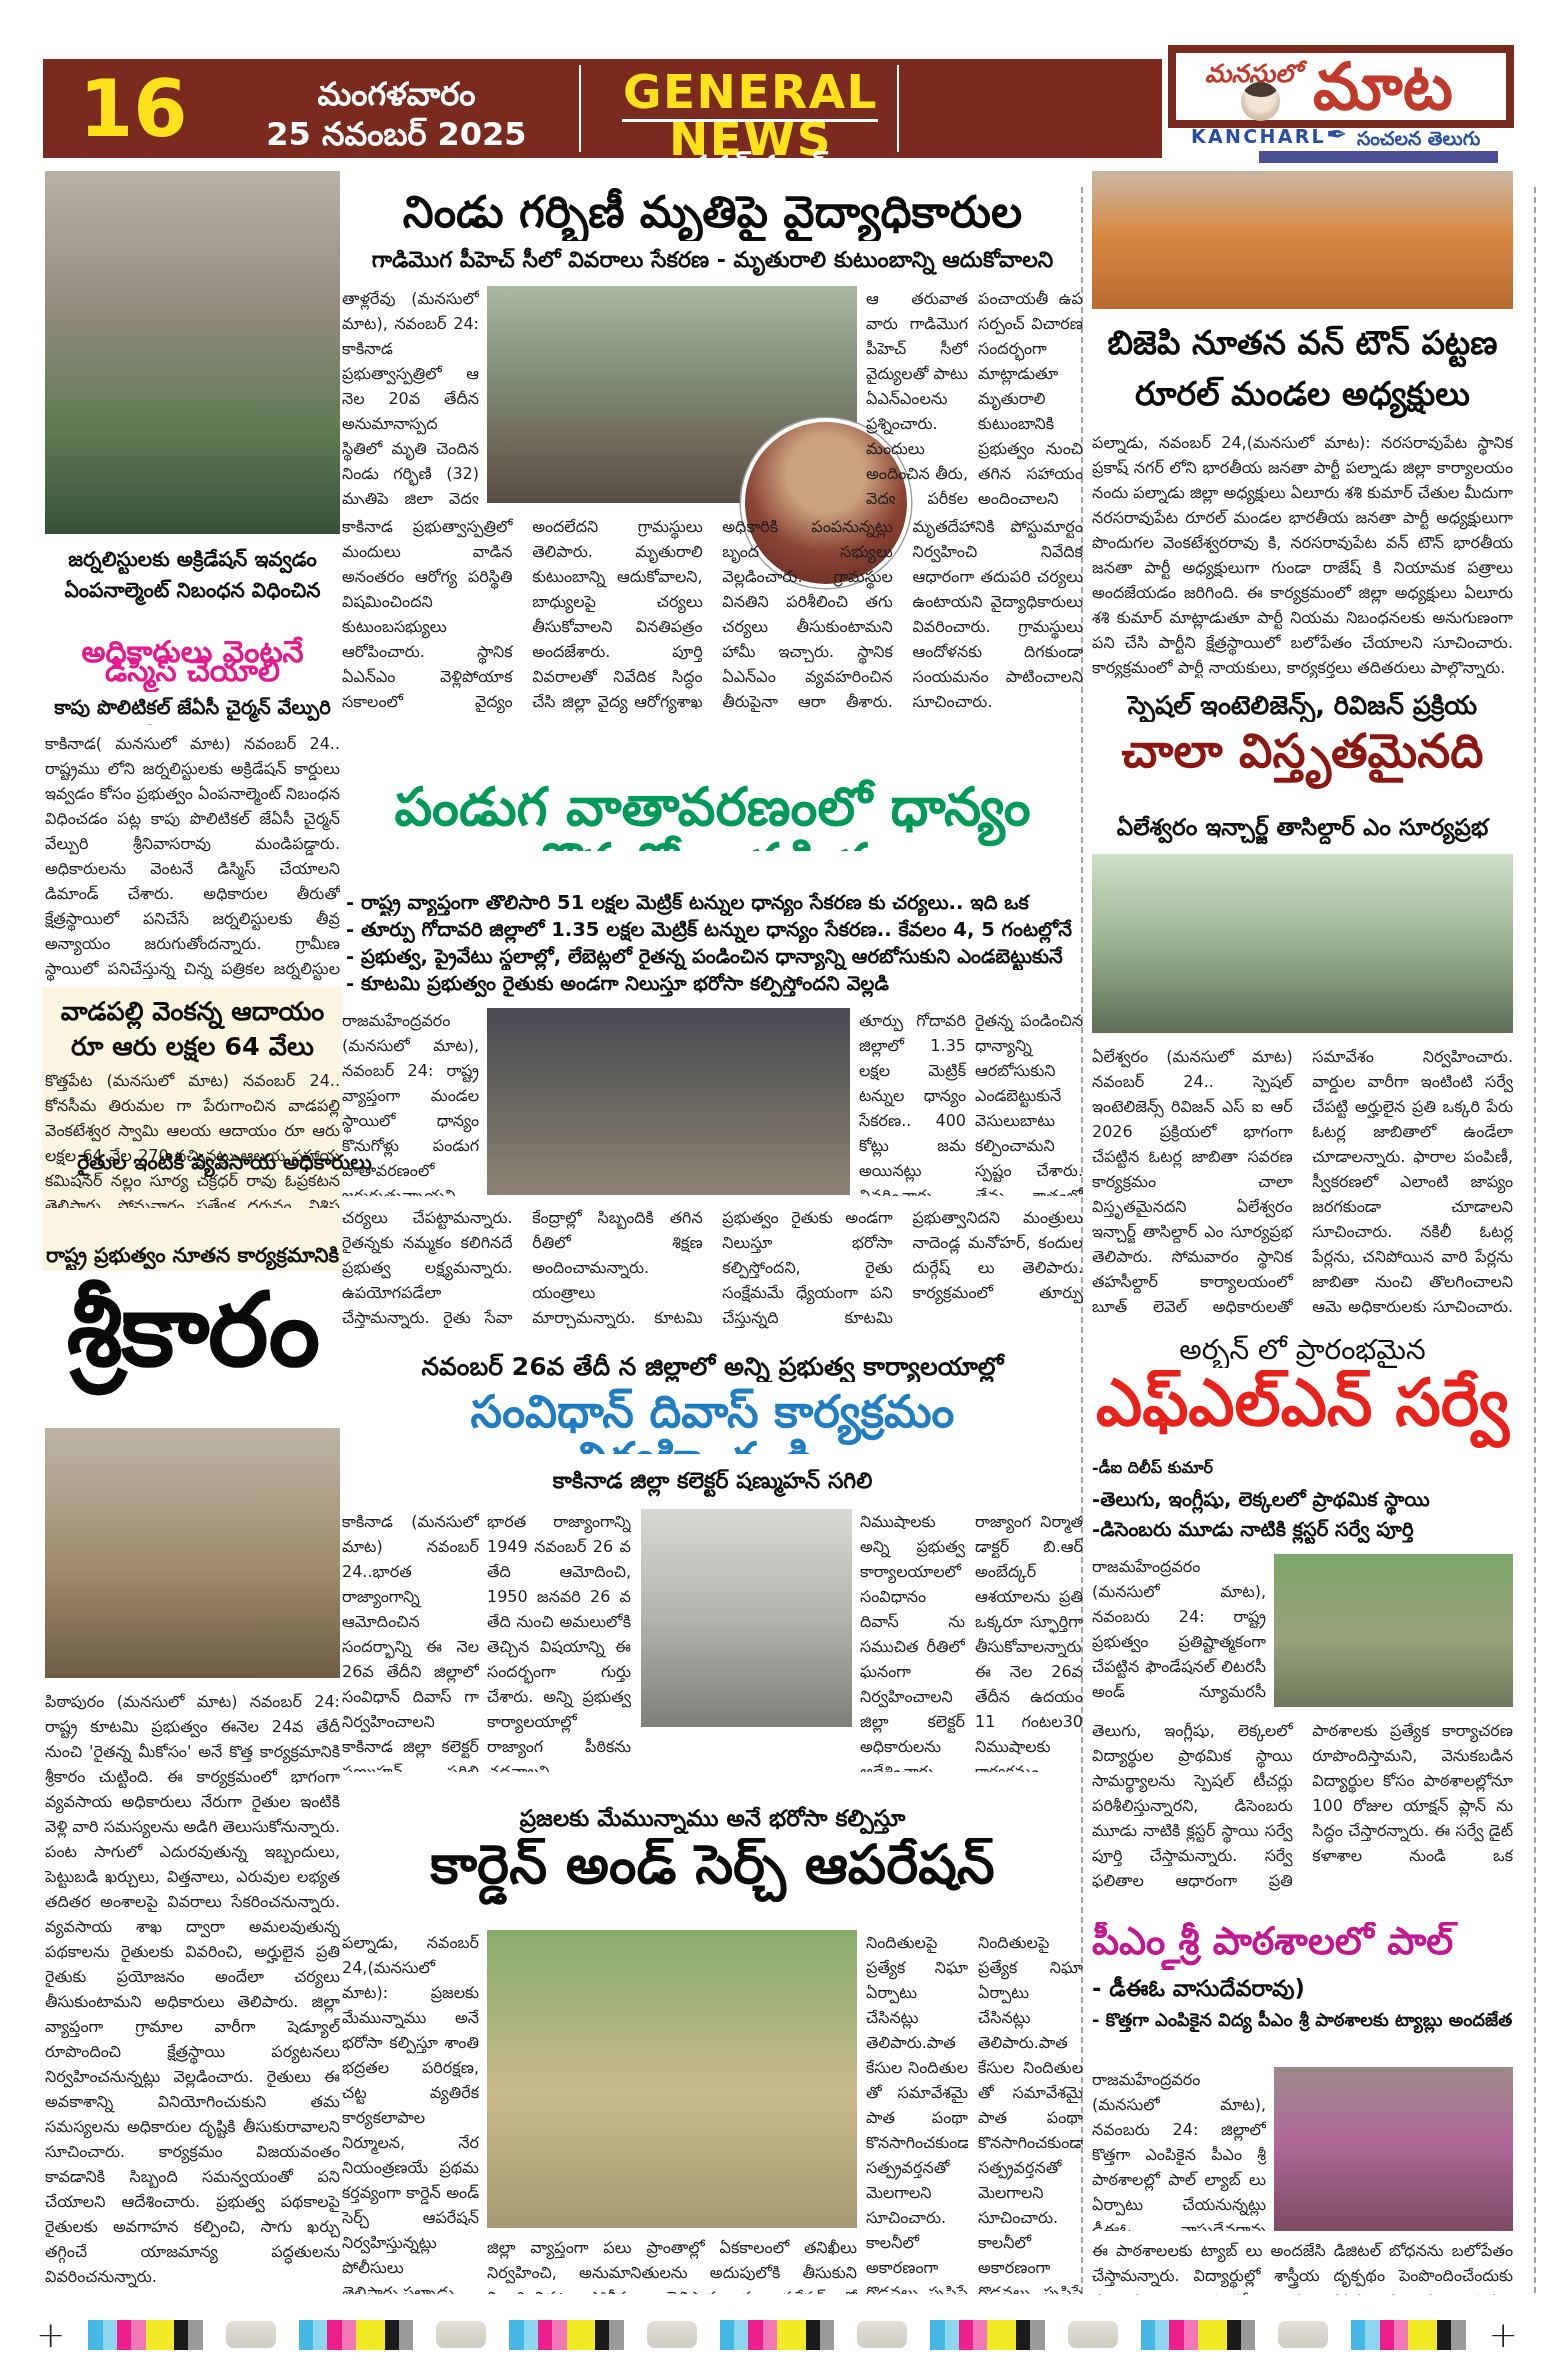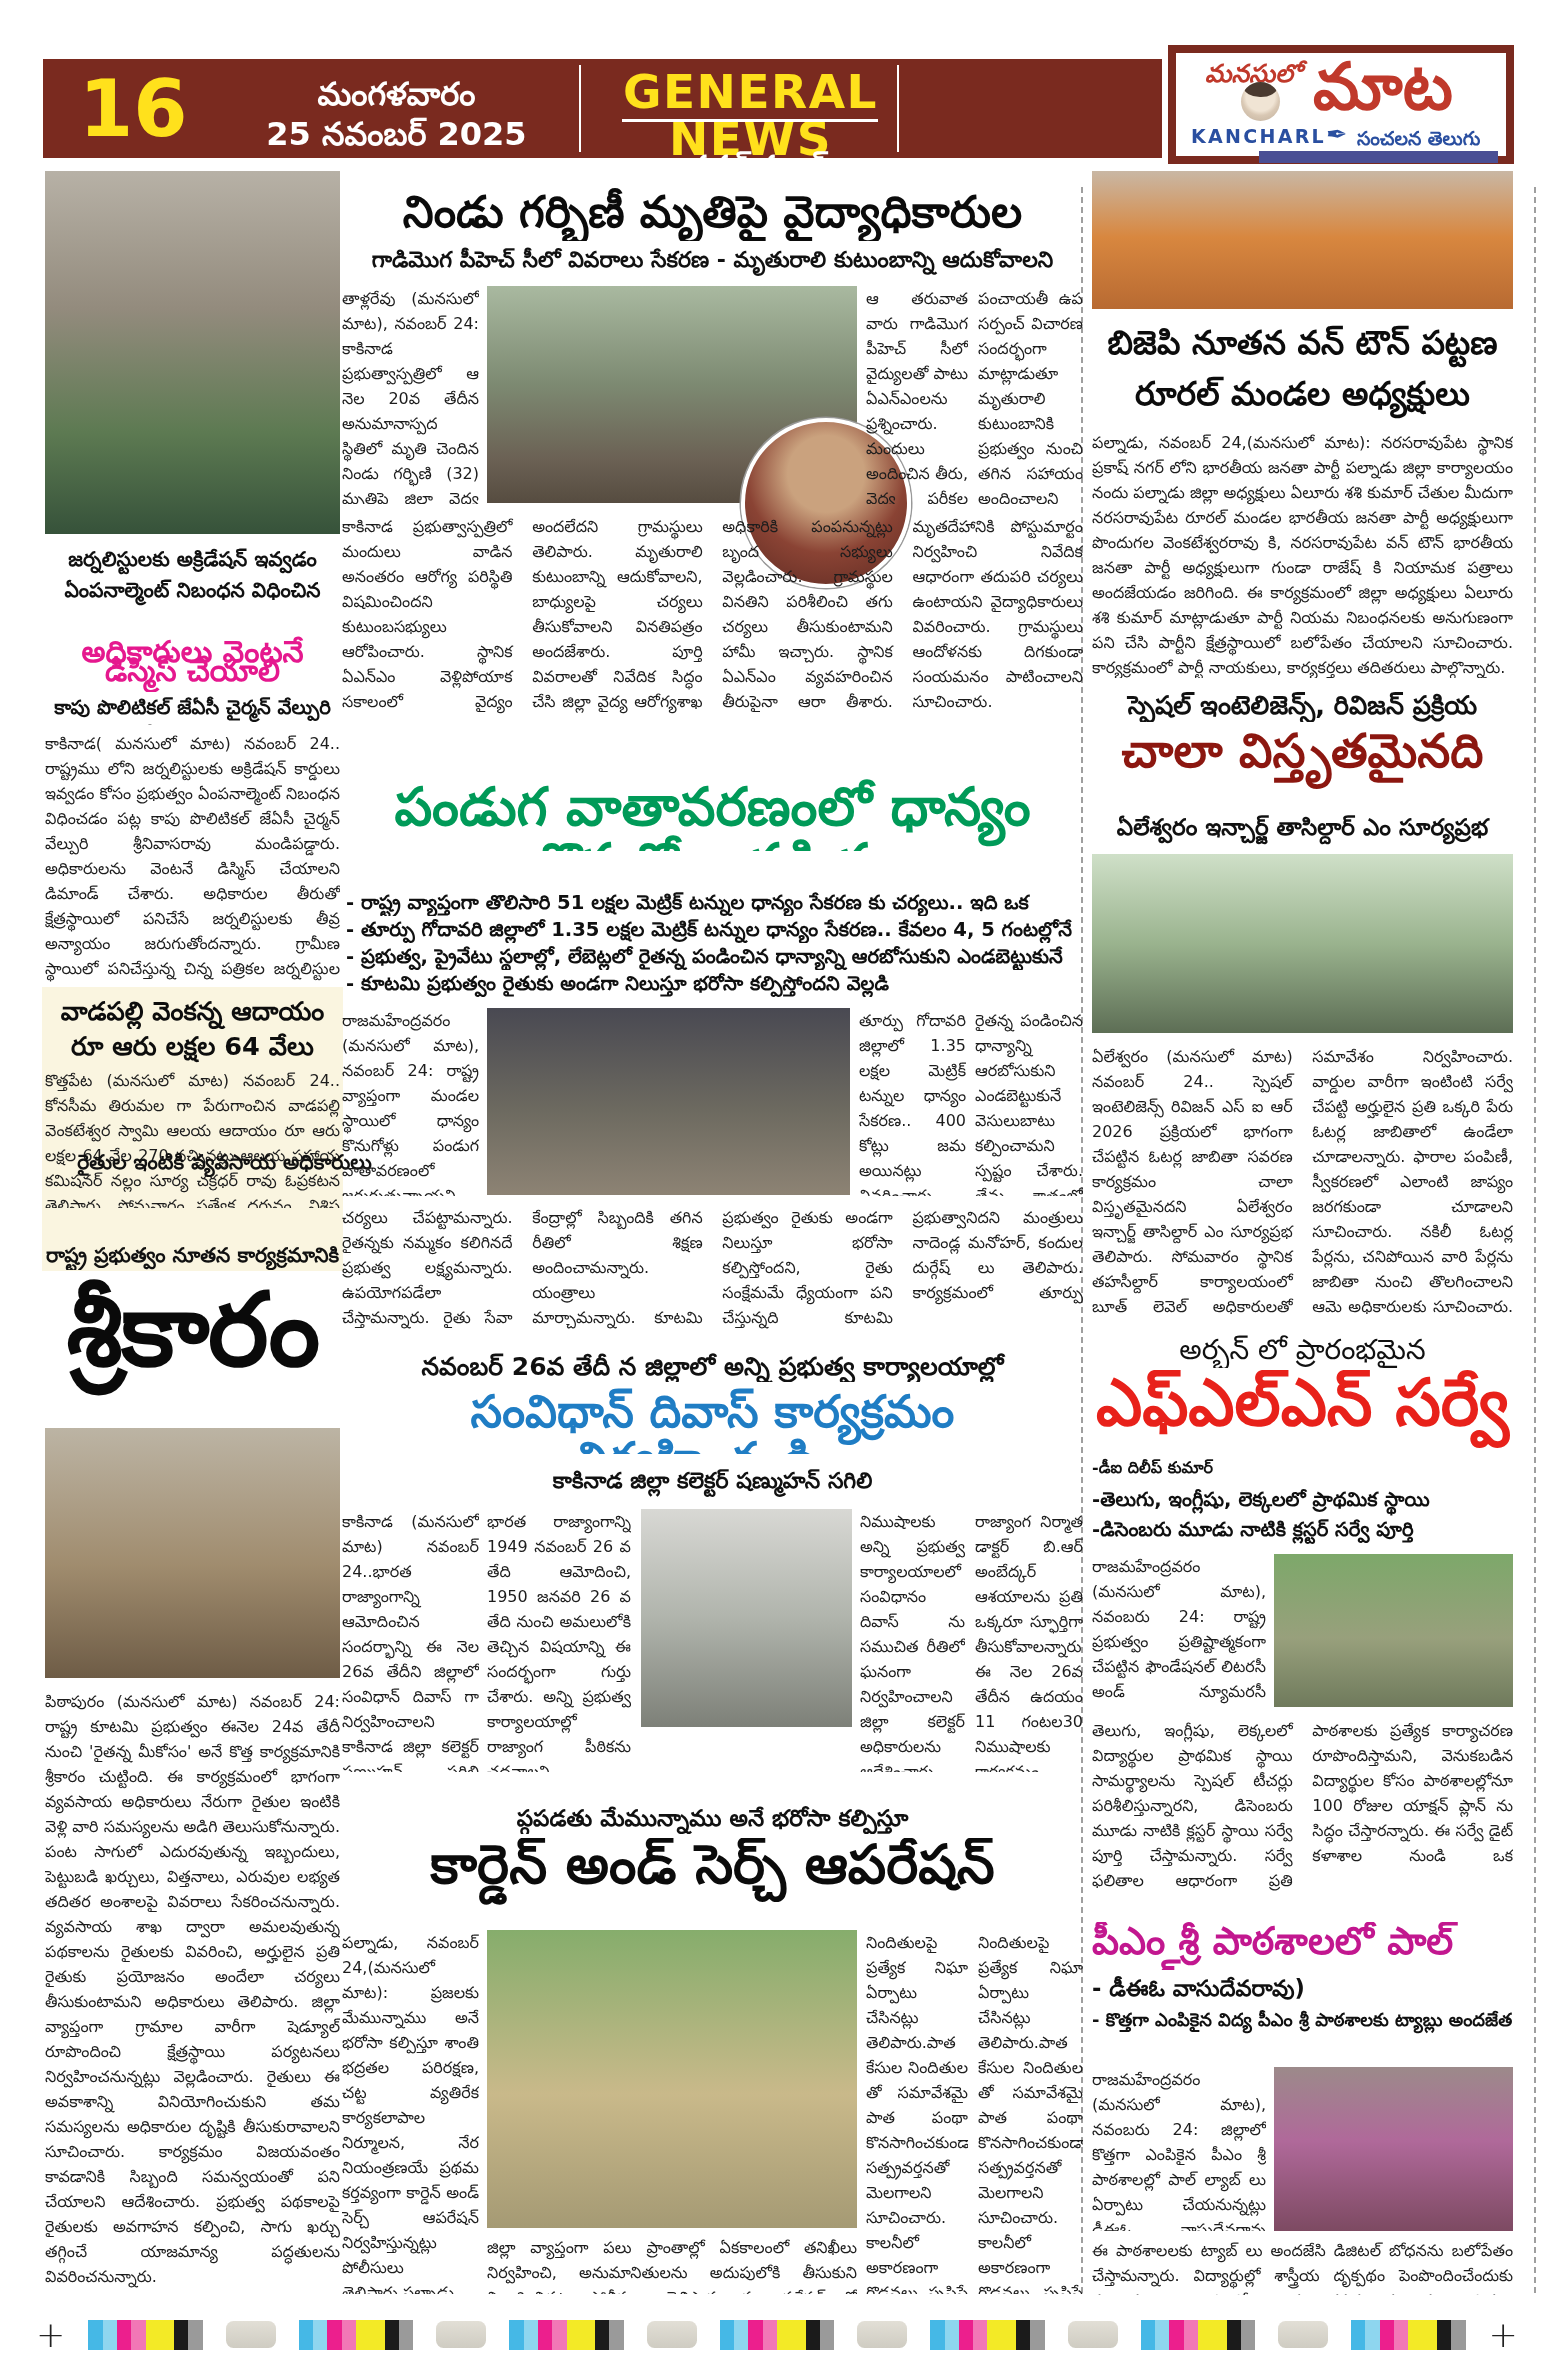--- a/index.html
+++ b/index.html
@@ -85,21 +85,21 @@
     <div class="abs pagenum" style="left:36px; top:10.5px;">16</div>
     <div class="abs daytxt center" style="left:188px; top:13.5px; width:331px;">మంగళవారం</div>
     <div class="abs daytxt center" style="left:188px; top:54px; width:331px;">25 నవంబర్ 2025</div>
     <div class="abs vline" style="left:536px; top:6px; height:87px;"></div>
     <div class="abs gen-en center ovh" style="left:557px; top:9px; width:301px;">GENERAL NEWS</div>
     <div class="abs gen-underline" style="left:579px; top:60px; width:256px;"></div>
     <div class="abs gen-te center ovh" style="left:579px; top:66px; width:256px;">జనరల్ న్యూస్</div>
     <div class="abs vline" style="left:854px; top:6px; height:87px;"></div>
   </div>
 
-  <div class="abs logo-box" style="left:1168px; top:45px; width:346px; height:119px;">
+  <div class="abs logo-box" style="left:1168px; top:45px; width:346px; height:83px;">
     <div class="abs logo-script ovh" style="left:29px; top:6px; width:113px;">మనసులో</div>
     <div class="abs face" style="left:65px; top:29px;"></div>
     <div class="abs logo-title ovh" style="left:137px; top:4.5px; width:188px; height:63px;">మాట</div>
     <div class="abs logo-brand ovh" style="left:15px; top:72px; width:135px;">KANCHARLA</div>
     <div class="abs pen" style="left:150px; top:66px;">✒</div>
     <div class="abs logo-tag ovh" style="left:181px; top:74px; width:150px; height:25.6px;">సంచలన తెలుగు దిన పత్రిక</div>
     <div class="abs logo-bar" style="left:83px; top:98px; width:239px; height:12px;"></div>
   </div>
 
   <div class="abs photo ph-portrait" style="left:45px; top:171px; width:295px; height:363px;"></div>
@@ -151,21 +151,21 @@
   <div class="abs kicker-sm center ovh" style="left:342px; top:1349px; width:741px; height:33px; font-size:25px;">నవంబర్ 26వ తేదీ న జిల్లాలో అన్ని ప్రభుత్వ కార్యాలయాల్లో</div>
   <div class="abs blue-head center ovh" style="left:342px; top:1388px; width:741px; height:66px;">సంవిధాన్ దివాస్ కార్యక్రమం నిర్వహించండి..</div>
   <div class="abs lead-subhead center ovh" style="left:342px; top:1468px; width:741px; height:30px;">కాకినాడ జిల్లా కలెక్టర్ షణ్ముహన్ సగిలి</div>
 
   <div class="abs body-text" style="left:342px; top:1509px; width:137px; height:263px;">కాకినాడ (మనసులో మాట) నవంబర్ 24..భారత రాజ్యాంగాన్ని ఆమోదించిన సందర్భాన్ని ఈ నెల 26వ తేదీని జిల్లాలో సంవిధాన్ దివాస్ గా నిర్వహించాలని కాకినాడ జిల్లా కలెక్టర్ షణ్ముహన్ సగిలి అధికారులను ఆదేశించారు.</div>
   <div class="abs body-text" style="left:487px; top:1509px; width:144px; height:263px;">భారత రాజ్యాంగాన్ని 1949 నవంబర్ 26 వ తేది ఆమోదించి, 1950 జనవరి 26 వ తేది నుంచి అమలులోకి తెచ్చిన విషయాన్ని ఈ సందర్భంగా గుర్తు చేశారు. అన్ని ప్రభుత్వ కార్యాలయాల్లో రాజ్యాంగ పీఠికను చదవాలని సూచించారు.</div>
   <div class="abs photo ph-desk" style="left:641px; top:1509px; width:211px; height:218px;"></div>
   <div class="abs body-text" style="left:860px; top:1509px; width:105px; height:263px;">నిముషాలకు అన్ని ప్రభుత్వ కార్యాలయాలలో సంవిధానం దివాస్ ను సముచిత రీతిలో ఘనంగా నిర్వహించాలని జిల్లా కలెక్టర్ అధికారులను ఆదేశించారు.</div>
   <div class="abs body-text" style="left:975px; top:1509px; width:108px; height:263px;">రాజ్యాంగ నిర్మాత డాక్టర్ బి.ఆర్ అంబేద్కర్ ఆశయాలను ప్రతి ఒక్కరూ స్ఫూర్తిగా తీసుకోవాలన్నారు. ఈ నెల 26వ తేదీన ఉదయం 11 గంటల30 నిముషాలకు కార్యక్రమం ప్రారంభం అవుతుందన్నారు.</div>
 
-  <div class="abs kicker-sm center ovh" style="left:342px; top:1802px; width:741px; height:32px; font-size:23px;">ప్గపడతు మేమున్నాము అనే భరోసా కల్పిస్తూ</div>
+  <div class="abs kicker-sm center ovh" style="left:342px; top:1802px; width:741px; height:32px; font-size:23px;">ప్రజలకు మేమున్నాము అనే భరోసా కల్పిస్తూ</div>
   <div class="abs big-black-head center ovh" style="left:342px; top:1838px; width:741px; height:75px;">కార్డెన్ అండ్ సెర్చ్ ఆపరేషన్</div>
 
   <div class="abs body-text" style="left:342px; top:1930px; width:137px; height:364px;">పల్నాడు, నవంబర్ 24,(మనసులో మాట): ప్రజలకు మేమున్నాము అనే భరోసా కల్పిస్తూ శాంతి భద్రతల పరిరక్షణ, చట్ట వ్యతిరేక కార్యకలాపాల నిర్మూలన, నేర నియంత్రణయే ప్రథమ కర్తవ్యంగా కార్డెన్ అండ్ సెర్చ్ ఆపరేషన్ నిర్వహిస్తున్నట్లు పోలీసులు తెలిపారు.పల్నాడు జిల్లా ఎస్పీ బి.కృష్ణారావు ఆదేశాల మేరకు పలు ప్రాంతాల్లో తనిఖీలు చేపట్టారు.</div>
   <div class="abs photo ph-police" style="left:487px; top:1930px; width:370px; height:298px;"></div>
   <div class="abs body-text" style="left:866px; top:1930px; width:102px; height:364px;">నిందితులపై ప్రత్యేక నిఘా ఏర్పాటు చేసినట్లు తెలిపారు.పాత కేసుల నిందితుల తో సమావేశమై పాత పంథా కొనసాగించకుండా సత్ప్రవర్తనతో మెలగాలని సూచించారు. కాలనీలో అకారణంగా గొడవలు సృష్టిస్తే సహించేది లేదని, అసాంఘిక కార్యకలాపాలు నిర్వహించే వారిని</div>
   <div class="abs body-text" style="left:978px; top:1930px; width:105px; height:364px;">నిందితులపై ప్రత్యేక నిఘా ఏర్పాటు చేసినట్లు తెలిపారు.పాత కేసుల నిందితుల తో సమావేశమై పాత పంథా కొనసాగించకుండా సత్ప్రవర్తనతో మెలగాలని సూచించారు. కాలనీలో అకారణంగా గొడవలు సృష్టిస్తే సహించేది లేదని, అసాంఘిక కార్యకలాపాలు నిర్వహించే వారిని</div>
   <div class="abs body-text" style="left:487px; top:2235px; width:370px; height:59px;">జిల్లా వ్యాప్తంగా పలు ప్రాంతాల్లో ఏకకాలంలో తనిఖీలు నిర్వహించి, అనుమానితులను అదుపులోకి తీసుకుని విచారించినట్లు పోలీసులు తెలిపారు. ఈ ఆపరేషన్ లో సీఐలు, ఎస్ఐలు, సిబ్బంది పాల్గొన్నారు.</div>
 
   <div class="abs photo ph-bjp" style="left:1092px; top:171px; width:421px; height:138px;"></div>
   <div class="abs rt-headline center ovh" style="left:1092px; top:319px; width:421px; height:50px;">బిజెపి నూతన వన్ టౌన్ పట్టణ అధ్యక్షులు</div>

